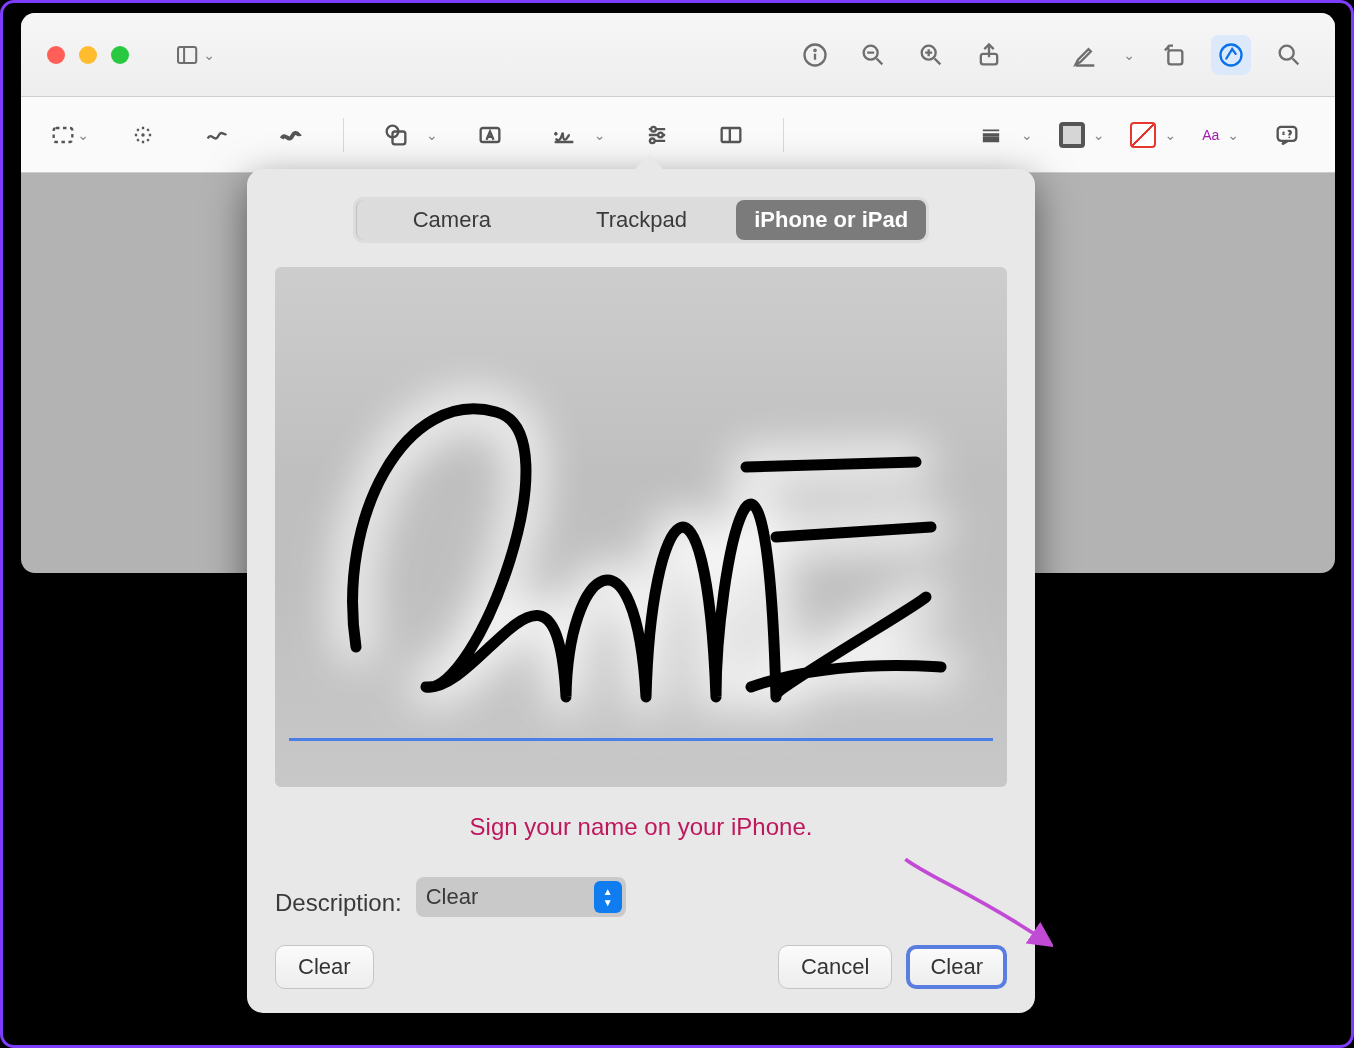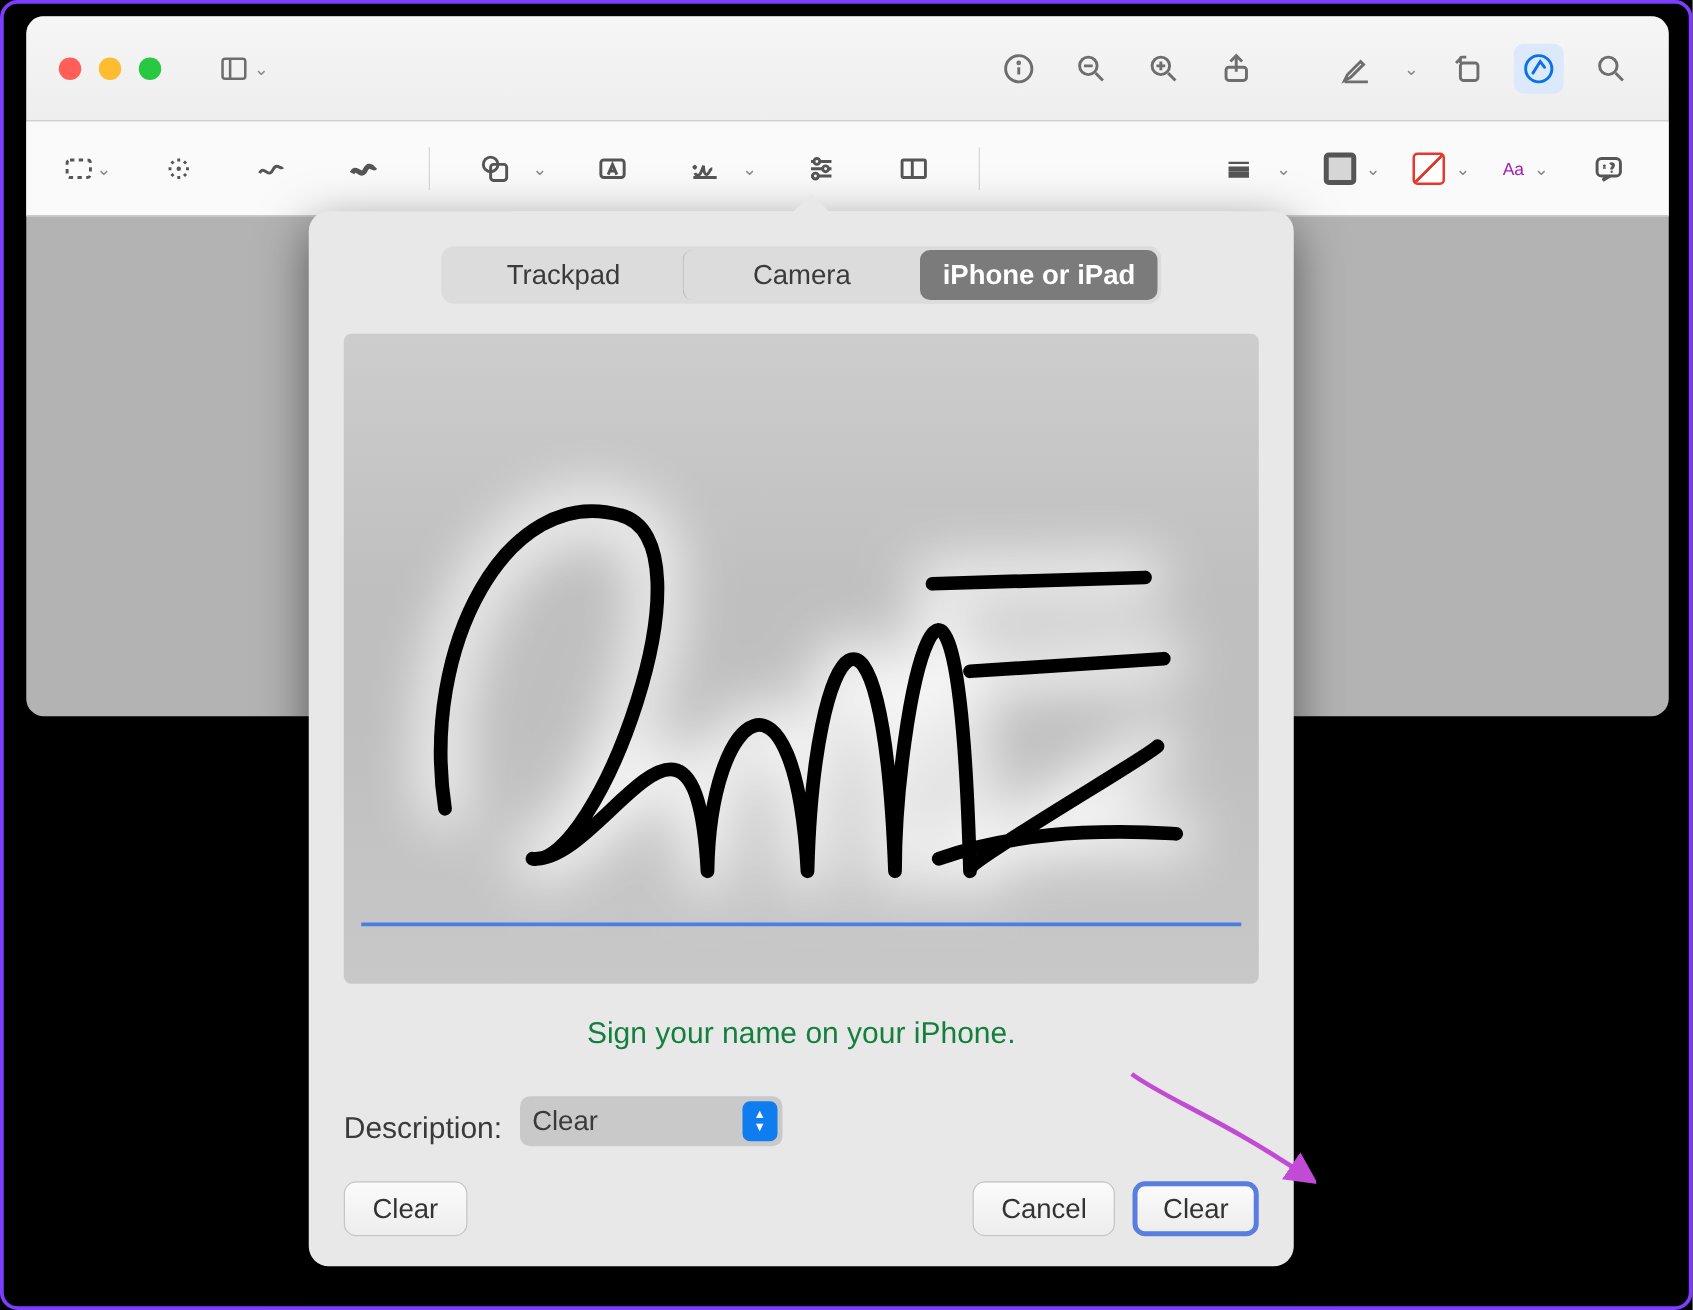--- a/index.html
+++ b/index.html
@@ -103,21 +103,21 @@
     height: 520px;
     background:linear-gradient(#cdcdcd,#bfbfbf 40%, #bfbfbf 60%, #c8c8c8);
     border-radius:6px;
     position:relative;
     overflow:hidden;
   }
   .sig-canvas svg{ position:absolute; inset:0; width:100%; height:100%;}
   .sig-line{ position:absolute; left:14px; right:14px; bottom:46px; height:3px; background:#4b7fe6;}
   .sig-glow{ position:absolute; inset:0; filter:blur(22px); opacity:.9;}
 
-  .instr{ text-align:center; font-size:24px; color:#15803d; margin-top:26px;}
+  .instr{ text-align:center; font-size:24px; color:#be185d; margin-top:26px;}
 
   .desc-row{ display:flex; align-items:flex-end; gap:14px; margin-top:36px;}
   .desc-label{ font-size:24px; color:#3a3a3a;}
   .desc-select{
     width:210px; height:40px; background:#c9c9c9; border-radius:8px;
     display:flex; align-items:center; padding:0 10px; position:relative; font-size:22px; color:#3a3a3a;
   }
   .desc-select .knob{
     position:absolute; right:4px; top:4px; bottom:4px; width:28px;
     background:#0f7df0; border-radius:6px; display:flex; flex-direction:column; align-items:center; justify-content:center; gap:1px;
@@ -323,22 +323,22 @@
             <path d="M13 9c1-1 3 0 2 1.5s-1 1-1 2"></path>
             <circle cx="14" cy="14" r=".8" fill="currentColor" stroke="none"></circle>
           </svg>
         </div>
     </div>
   </div>
 </div>
 
 <div class="popover">
   <div class="segmented">
+    <div class="seg sep">Camera</div>
     <div class="seg">Trackpad</div>
-    <div class="seg sep">Camera</div>
     <div class="seg selected">iPhone or iPad</div>
   </div>
 
   <div class="sig-canvas">
     <svg class="sig-glow" viewBox="0 0 730 520">
       <path d="M80 380 C60 250 130 120 220 145 C300 165 200 430 150 420 C205 425 280 250 290 430 C292 300 360 250 370 430 C375 240 430 170 440 430 C440 300 490 70 500 430 C500 420 640 340 650 330 M470 200 L640 195 M500 270 L655 260 M475 420 C560 390 660 400 665 400" stroke="#fff" stroke-width="34" fill="none" stroke-linecap="round" stroke-linejoin="round"></path>
     </svg>
     <svg viewBox="0 0 730 520">
       <path d="M80 380 C60 250 130 120 220 145 C300 165 200 430 150 420 C205 425 280 250 290 430 C292 300 360 250 370 430 C375 240 430 170 440 430 C440 300 490 70 500 430 C500 420 640 340 650 330 M470 200 L640 195 M500 270 L655 260 M475 420 C560 390 660 400 665 400" stroke="#000" stroke-width="11" fill="none" stroke-linecap="round" stroke-linejoin="round"></path>
     </svg>

